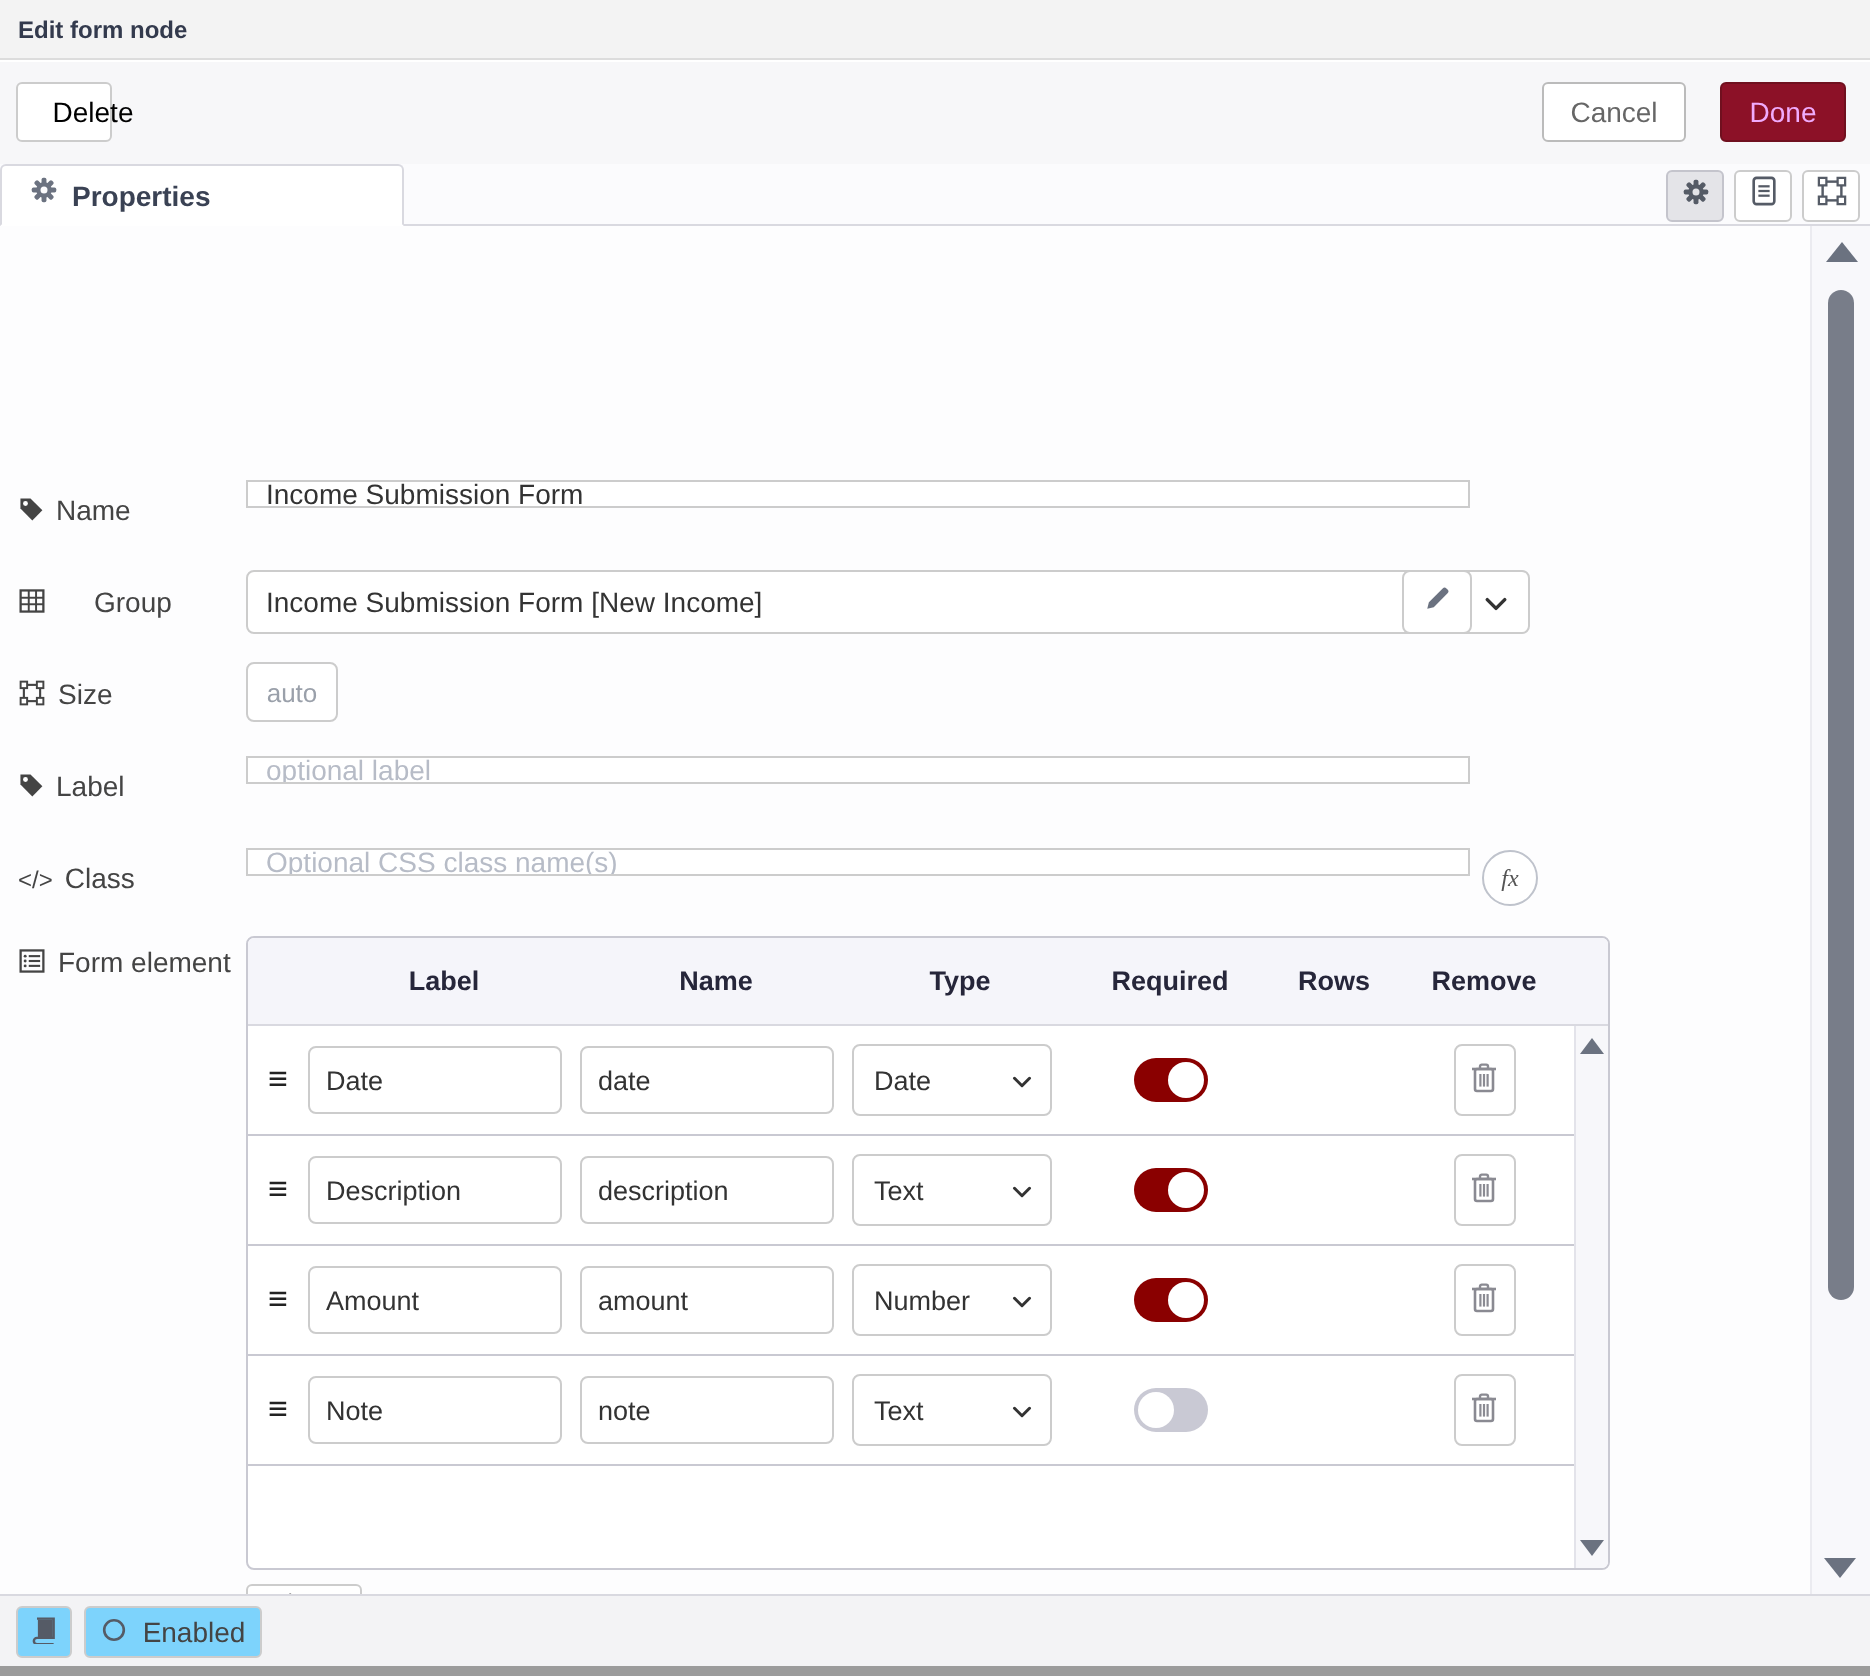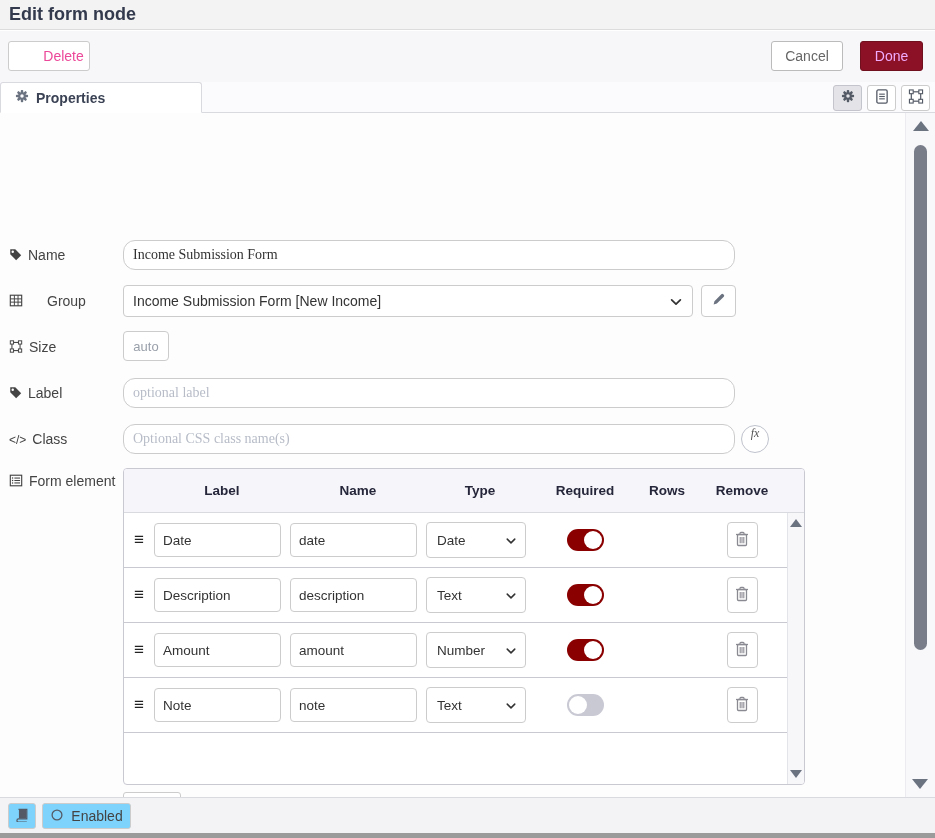--- a/index.html
+++ b/index.html
@@ -3,65 +3,65 @@
 <meta charset="utf-8">
 <style>
   * { box-sizing: border-box; margin: 0; padding: 0; }
   html,body { background:#9b9b9b; }
   body { font-family: "Liberation Sans", sans-serif; }
   #stage { position:relative; width:935px; height:838px; background:#fff; overflow:hidden; }
 
   
   .dlg-header { position:absolute; left:0; top:0; width:935px; height:30px;
     background:#f3f3f3; border-bottom:1px solid #dcdcdc; display:flex; align-items:center; padding-left:9px; }
-  .dlg-title { font-size:18px; font-weight:bold; color:#333a4d; }
+  .dlg-title { font-size:12px; font-weight:bold; color:#333a4d; }
 
   
   .btn-row { position:absolute; left:0; top:31px; width:935px; height:51px; background:#f7f7f9; }
   .btn { display:inline-flex; align-items:center; justify-content:center; height:30px;
     border:1px solid #ccc; border-radius:3px; background:#fff; font-size:14px; cursor:pointer; }
-  .btn-delete { position:absolute; left:8px; top:10px; width:82px; color:#ec4899;padding-left:29px; }
+  .btn-delete { position:absolute; left:8px; top:10px; width:48px; color:#000000;padding-left:29px; }
   .btn-cancel { position:absolute; left:771px; top:10px; width:72px; color:#666; border-color:#bbb; }
   .btn-done   { position:absolute; left:860px; top:10px; width:63px; color:#f0abfc; border:1px solid #70101f; }
 
   
   .tab-bar { position:absolute; left:0; top:82px; width:935px; height:31px; background:#fbfbfd; border-bottom:1px solid #d9d9e0; }
   .tab-active { position:absolute; left:0; top:0; width:202px; height:31px; background:#fff;
     border:1px solid #d9d9e0; border-bottom:1px solid #fff; border-radius:3px 3px 0 0;
     display:flex; align-items:center; gap:7px; padding-left:14px; cursor:pointer; }
   .tab-label { font-size:14px; font-weight:bold; color:#3a4254; }
   .tab-tools { position:absolute; right:5px; top:3px; display:flex; gap:5px; }
   .tool-btn { width:29px; height:26px; border:1px solid #ccc; border-radius:3px; background:#fff;
     display:flex; align-items:center; justify-content:center; cursor:pointer; }
   .tool-btn.active { background:#e4e4e8; border-color:#c4c4cc; }
 
   
   .content { position:absolute; left:0; top:113px; width:905px; height:684px; background:#fdfdfe; }
   .form-row-label { position:absolute; left:9px; display:flex; align-items:flex-start; gap:6px;
     font-size:14px; color:#444; width:108px; line-height:18px; }
   .form-row-label svg { flex:0 0 auto; margin-top:2px; }
-  .txt-input { height:30px; border:1px solid #ccc; border-radius:12px; background:#fff;
-    font-family:Liberation Serif, serif; font-size:14px; color:#333; padding:0 9px; outline:none; }
+  .txt-input { height:14px; border:1px solid #ccc; border-radius:0; background:#fff;
+    font-family:Liberation Sans, sans-serif; font-size:14px; color:#333; padding:0 9px; outline:none; }
   .txt-input::placeholder { color:#b7bcc7; }
 
   .name-input   { position:absolute; left:123px; top:127px;  width:612px; }
   .label-input  { position:absolute; left:123px; top:265px;  width:612px; }
   .class-input  { position:absolute; left:123px; top:311px;  width:612px; }
 
-  .group-select { position:absolute; left:123px; top:172px; width:570px; height:32px;
+  .group-select { position:absolute; left:123px; top:172px; width:642px; height:32px;
     border:1px solid #ccc; border-radius:4px; background:#fff; display:flex; align-items:center;
     padding:0 28px 0 9px; font-size:14px; color:#333; cursor:pointer; }
   .group-select .chev { position:absolute; right:9px; top:9px; }
   .pencil-btn { position:absolute; left:701px; top:172px; width:35px; height:32px;
     border:1px solid #ccc; border-radius:4px; background:#fff; display:flex; align-items:center; justify-content:center; cursor:pointer; }
   .size-btn { position:absolute; left:123px; top:218px; width:46px; height:30px;
     border:1px solid #ccc; border-radius:4px; background:#fff; color:#9aa0aa; font-size:13px;
     display:flex; align-items:center; justify-content:center; cursor:pointer; }
   .fx-btn { position:absolute; left:741px; top:312px; width:28px; height:28px; border:1px solid #bfc3cc;
-    border-radius:50%; background:#fff; display:flex; align-items:flex-start; justify-content:center;
+    border-radius:50%; background:#fff; display:flex; align-items:center; justify-content:center;
     font-family:"Liberation Serif", serif; font-style:italic; font-size:12px; color:#555; cursor:pointer; }
 
   
   .el-table { position:absolute; left:123px; top:355px; width:682px; height:317px;
     border:1px solid #c9c9d2; border-radius:4px; background:#fff; overflow:hidden; }
   .el-head { height:44px; background:#f5f5fa; border-bottom:1px solid #d9d9e0;
     display:flex; align-items:center; font-size:13.5px; font-weight:bold; color:#26263a; }
   .el-head span { text-align:center; }
   .h-sp{width:30px;} .h-label{width:136px;} .h-name{width:136px;} .h-type{width:108px;}
   .h-req{width:102px;} .h-rows{width:62px;} .h-rem{width:88px;}

